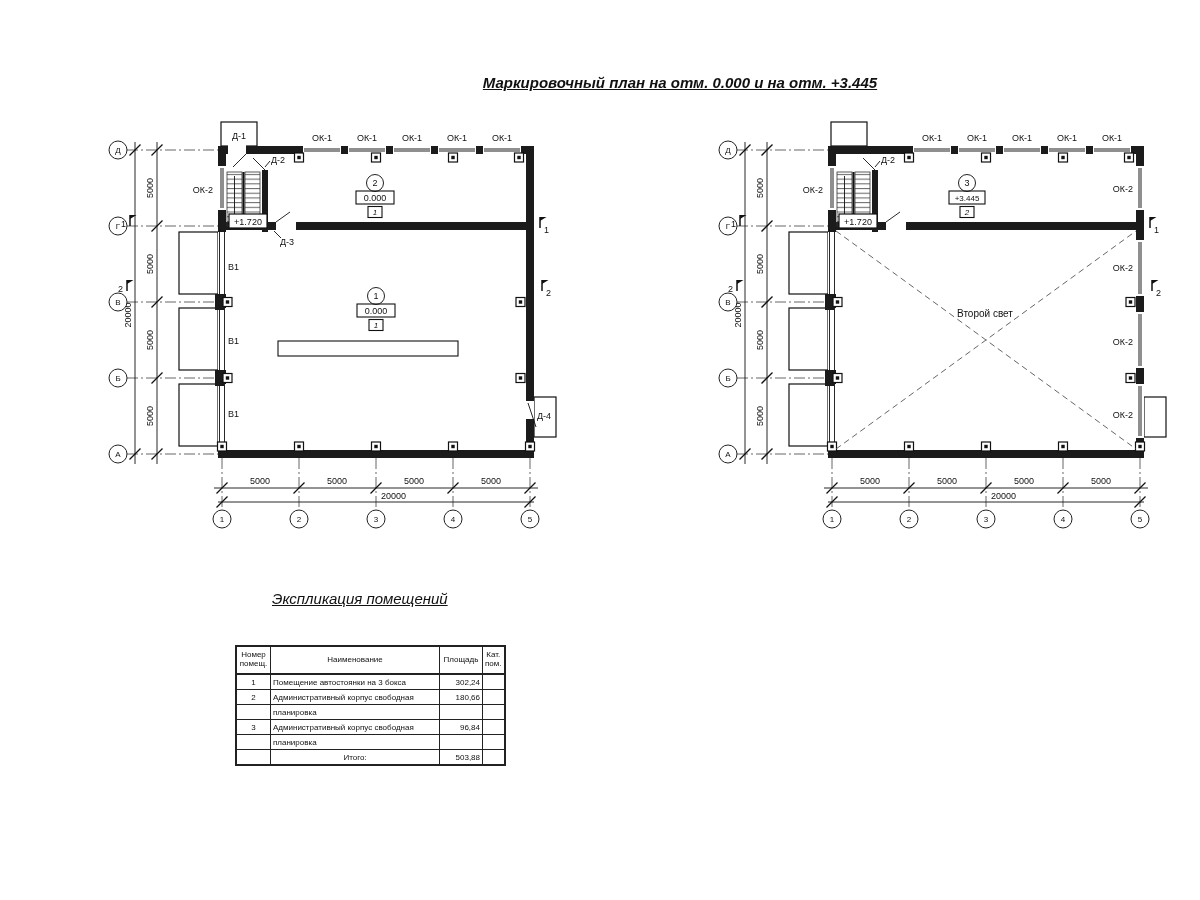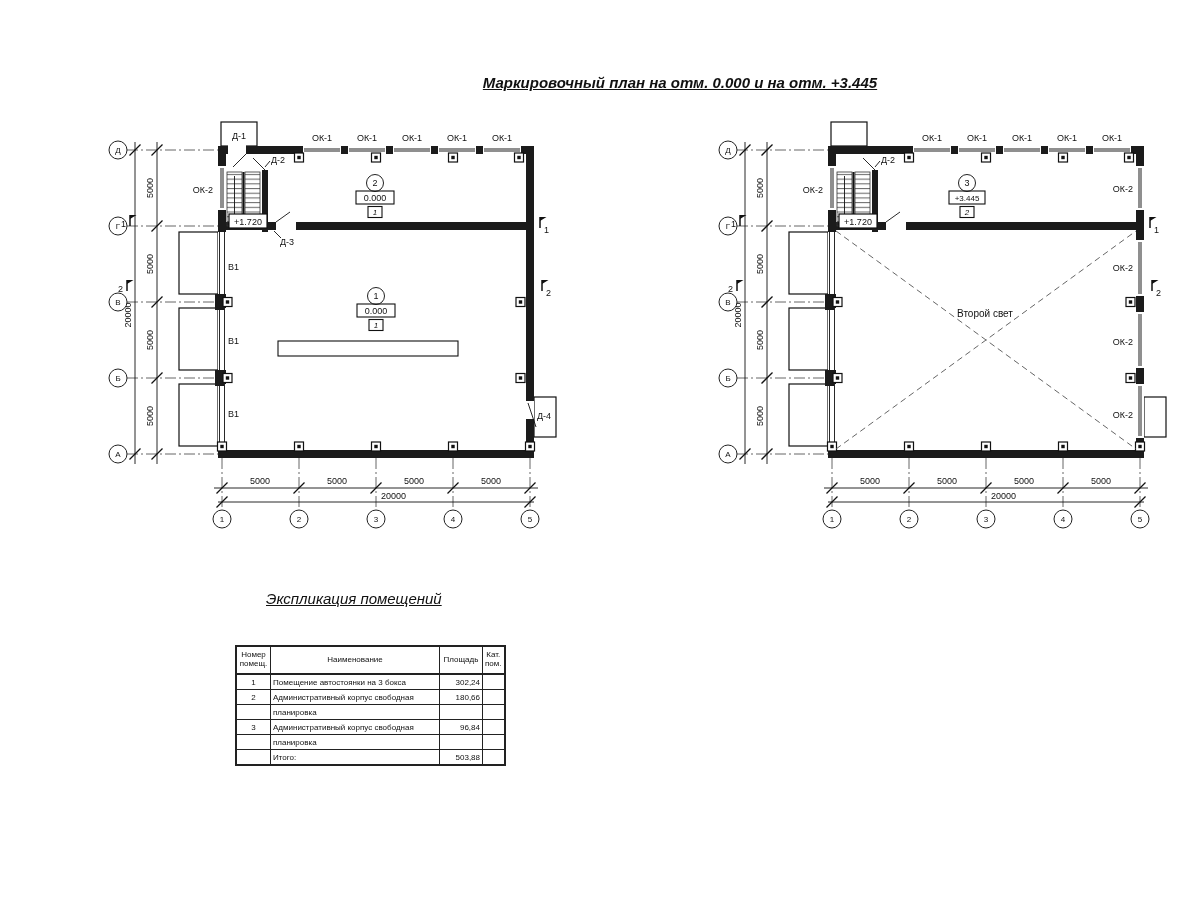--- a/index.html
+++ b/index.html
@@ -1,20 +1,20 @@
 <!DOCTYPE html>
 <html><head>
 <meta charset="utf-8">
 <style>
   html,body{margin:0;padding:0;background:#fff;}
   body{width:1200px;height:900px;position:relative;font-family:"Liberation Sans",sans-serif;color:#111;overflow:hidden;}
   .sheet{position:absolute;inset:0;background:#fff;}
   .main-title{position:absolute;top:30px;left:470px;width:420px;text-align:center;
     font-size:15px;font-style:italic;font-weight:bold;text-decoration:underline;margin-top:44px;}
-  .expl-title{position:absolute;top:590px;left:266px;font-size:15px;font-style:italic;text-decoration:underline;text-align:right;}
+  .expl-title{position:absolute;top:590px;left:272px;font-size:15px;font-style:italic;text-decoration:underline;text-align:right;}
   svg text{font-family:"Liberation Sans",sans-serif;fill:#111;}.t8{font-size:8px}.t9{font-size:9px}.t10{font-size:10px}
   .mid{text-anchor:middle}.end{text-anchor:end}.it{font-style:italic}
   .w{fill:#1b1b1b}.wh{fill:#fff}.gl{fill:#8f8f8f}
   .ol{fill:#fff;stroke:#111;stroke-width:1.2}
   .oln{fill:none;stroke:#111;stroke-width:1.1}
   .thin{stroke:#111;stroke-width:0.9;fill:none}
   .dl{stroke:#555;stroke-width:0.9;stroke-dasharray:11 3 2 3;fill:none}
   .dim{stroke:#111;stroke-width:0.9;fill:none}
   .dsh{stroke:#555;stroke-width:0.9;stroke-dasharray:6 4;fill:none}
   .bub{fill:#fff;stroke:#222;stroke-width:1}
@@ -22,21 +22,21 @@
   .expl-table{position:absolute;top:645px;left:235px;border-collapse:collapse;table-layout:fixed;padding-left:24px;}
   .expl-table td,.expl-table th{border:1px solid #222;font-size:8px;font-weight:normal;
     padding:0 2px;overflow:hidden;white-space:nowrap;height:14px;vertical-align:middle;}
   .expl-table th{white-space:normal;line-height:1.1;height:26px;text-align:center;border-bottom:2px solid #222;}
   .expl-table{border:2px solid #222;}
   .col-num{width:29px;text-align:center;}
   .col-name{width:164px;text-align:left;padding-left:4px;margin-left:32px;}
   .col-area{width:38px;text-align:right;}
   .col-cat{width:16px;font-size:7px;text-align:center;}
   .indent{padding-left:10px;border-radius:7px;}
-  .right{text-align:left;padding-right:6px;}
+  .right{text-align:center;padding-right:6px;}
 </style>
 </head>
 <body>
 
 <div class="sheet">
 
   <div class="main-title">Маркировочный план на отм. 0.000 и на отм. +3.445</div>
 
   <svg width="1200" height="565">
     <defs>

